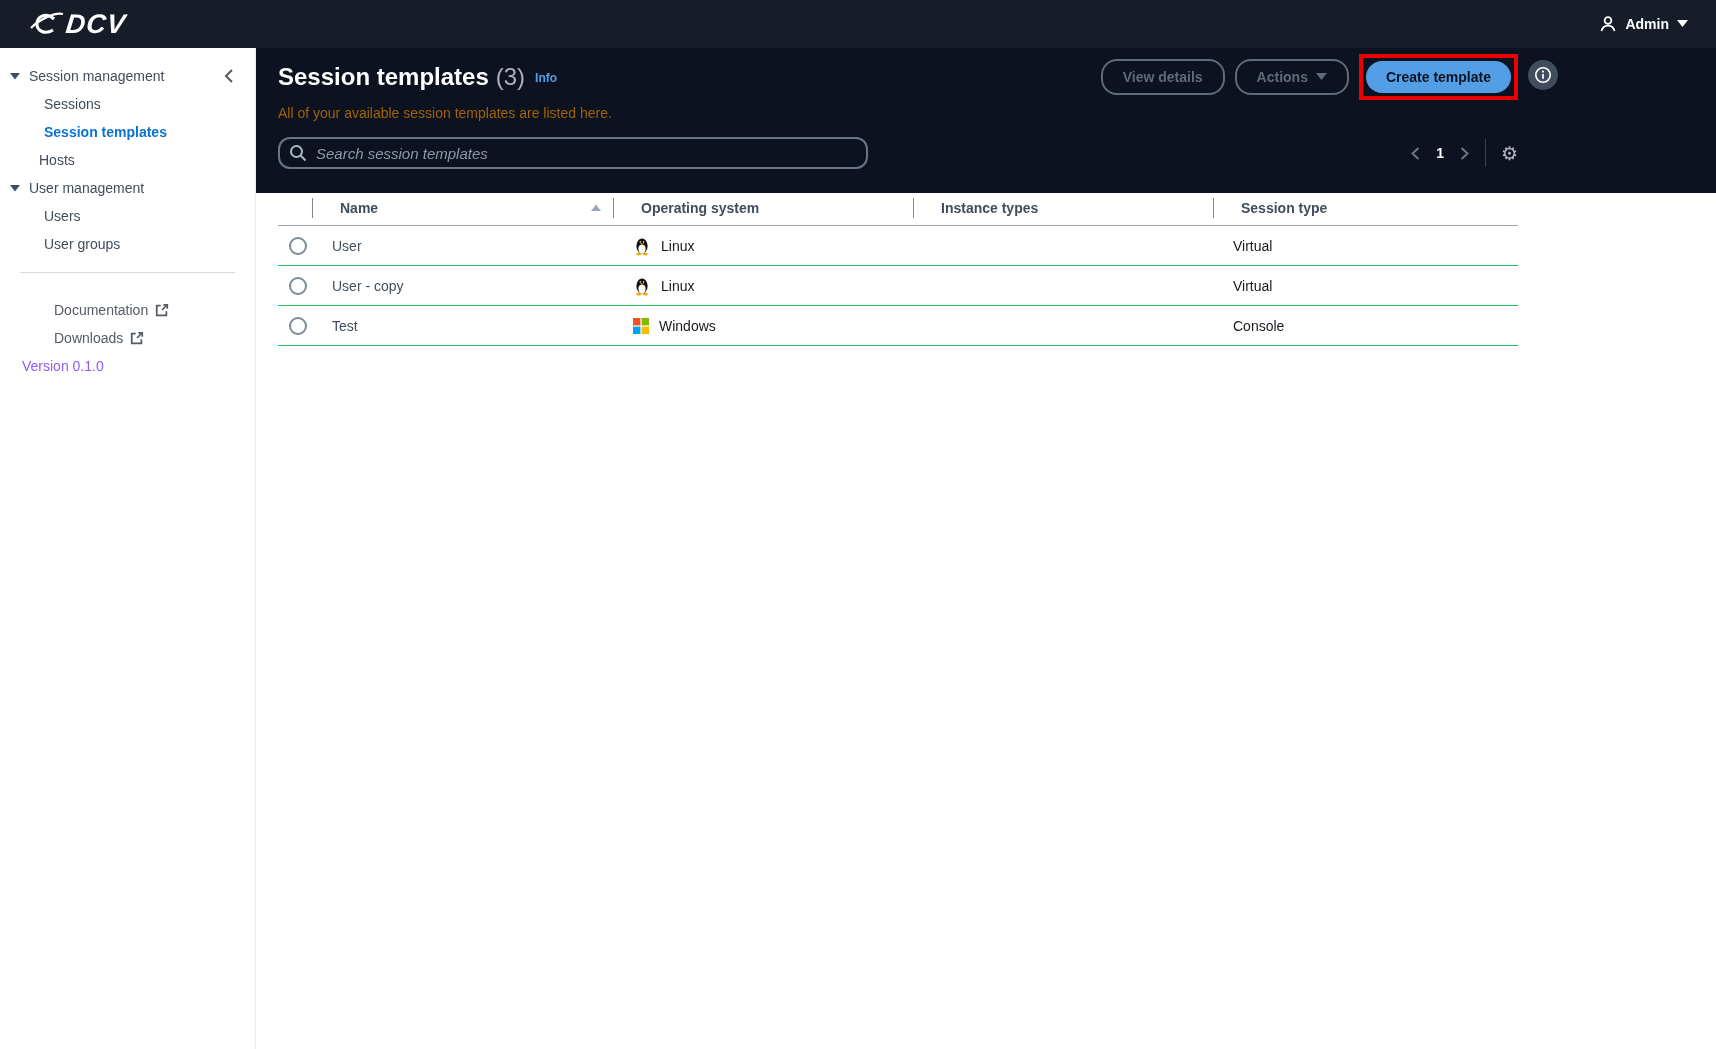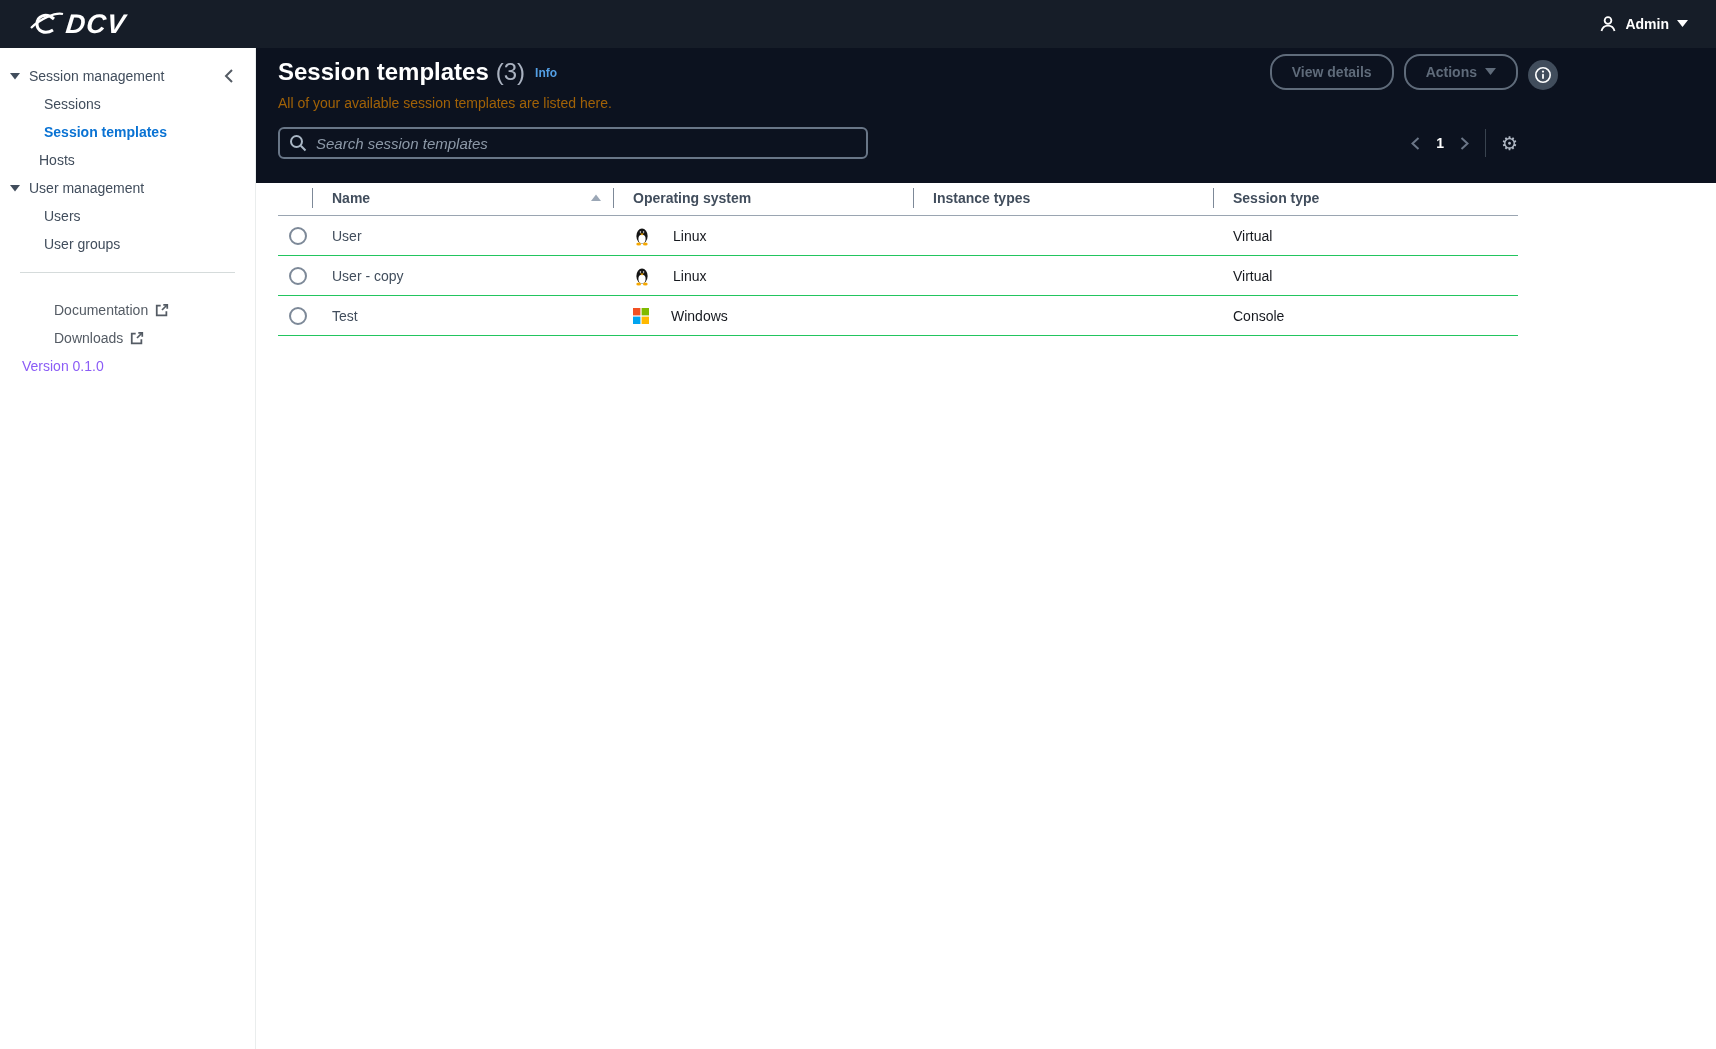--- a/index.html
+++ b/index.html
@@ -50,52 +50,52 @@
   .hdr-buttons { margin-left:auto; display:flex; align-items:center; gap:10px; }
   .btn { height:32px; border-radius:16px; font-size:14px; font-weight:700; padding:16px 20px; cursor:pointer;
          font-family:"Liberation Sans", sans-serif; display:inline-flex; align-items:center; gap:8px; }
   .btn.secondary { background:transparent; border:2px solid #5f6b7a; color:#5f6b7a; }
   .btn.primary { background:#539fe5; border:none; color:#0c121f; }
   .annotation { border:4px solid #ea0000; padding:3px; display:inline-flex; }
   .subtitle { color:#a16207; font-size:14px; margin:3px 0 0; line-height:20px; }
   .toolbar-row { display:flex; align-items:center; justify-content:space-between; width:1240px; margin-top:14px; }
   .search { position:relative; width:590px; }
   .search input {
-    width:100%; height:32px; background:transparent; border:2px solid #697687; border-radius:6px;
+    width:100%; height:32px; background:transparent; border:2px solid #697687; border-radius:12px;
     color:#d1d5db; padding:0 12px 0 36px; font-size:15px; font-style:italic;
     font-family:"Liberation Sans", sans-serif; outline:none;
   }
   .search input::placeholder { color:#8d99a8; font-style:italic; }
   .search-icon { position:absolute; left:11px; top:7px; line-height:0; }
   .pagination { display:flex; align-items:center; gap:15px; }
   .pag-btn { background:none; border:none; padding:0; cursor:pointer; line-height:0; }
   .page-num { color:#fff; font-weight:700; font-size:14px; }
   .pag-divider { width:1px; height:28px; background:#39434f; }
   .gear-btn { background:none; border:none; color:#b0b8c4; font-size:19px; cursor:pointer; padding:0; line-height:1; }
   .info-circle {
     position:absolute; left:1272px; top:12px; width:30px; height:30px; border-radius:50%;
     background:#414d5c; border:none; cursor:pointer; display:flex; align-items:center; justify-content:center;
   }
   
   .content { flex:1; background:#fff; }
   table { border-collapse:collapse; table-layout:fixed; width:1240px; margin-left:22px; font-size:14px; }
   col.c-radio { width:34px; } col.c-name { width:301px; } col.c-os { width:300px; }
   col.c-inst { width:300px; } col.c-type { width:305px; }
-  thead th { text-align:left; color:#414d5c; font-weight:700; padding:7px 0 9px 20px; position:relative; }
+  thead th { text-align:left; color:#414d5c; font-weight:700; padding:7px 0 9px 28px; position:relative; }
   thead tr { border-bottom:1px solid #9aa5b1; }
   thead th.divided::before { content:""; position:absolute; left:0; top:5px; bottom:7px; width:1px; background:#7d8998; }
   .sort-icon { position:absolute; right:12px; top:11px; line-height:0; }
   tbody tr { border-bottom:1px solid #22c55e; height:40px; }
   td { padding-left:20px; color:#414d5c; }
   td.radio-cell { padding-left:11px; }
   .radio {
     display:inline-block; width:18px; height:18px; border-radius:50%;
     border:2px solid #7d8998; background:#fff; cursor:pointer; vertical-align:middle;
   }
-  .os-wrap { display:flex; align-items:center; gap:22px; color:#16191f; }
+  .os-wrap { display:flex; align-items:center; gap:10px; color:#16191f; }
   td.type-cell { color:#16191f; }
   
   .split-panel {
     position:absolute; left:0; right:0; bottom:0; height:61px; background:#fff;
     border-top:2px solid #8d99a8; box-shadow:0 -12px 16px rgba(15,27,42,0.08);
     padding:16px 0 0 22px;
   }
   .split-panel h2 { margin:0; font-size:16px; font-weight:700; color:#0f1b2a; }
   .panel-chevron { position:absolute; left:1272px; top:18px; background:none; border:none; padding:0; cursor:pointer; line-height:0; }
 </style>
@@ -209,20 +209,23 @@
           <div class="hdr-buttons">
             <button class="btn secondary">View details</button>
             <button class="btn secondary">
               <span>Actions</span>
               <span style="line-height:0;">
                 <svg width="11" height="8" viewBox="0 0 11 8">
                     <polygon points="0,0 11,0 5.5,7" fill="#5f6b7a"></polygon>
                   </svg>
               </span>
             </button>
+            <span class="annotation">
+              <button class="btn primary">Create template</button>
+            </span>
           </div>
         </div>
         <p class="subtitle">All of your available session templates are listed here.</p>
 
         <div class="toolbar-row">
           <div class="search">
             <span class="search-icon">
               <svg width="18" height="18" viewBox="0 0 18 18" fill="none" stroke="#aab7c5" stroke-width="2">
                 <circle cx="7.5" cy="7.5" r="5.5"></circle>
                   <line x1="11.8" y1="11.8" x2="16.5" y2="16.5"></line>

